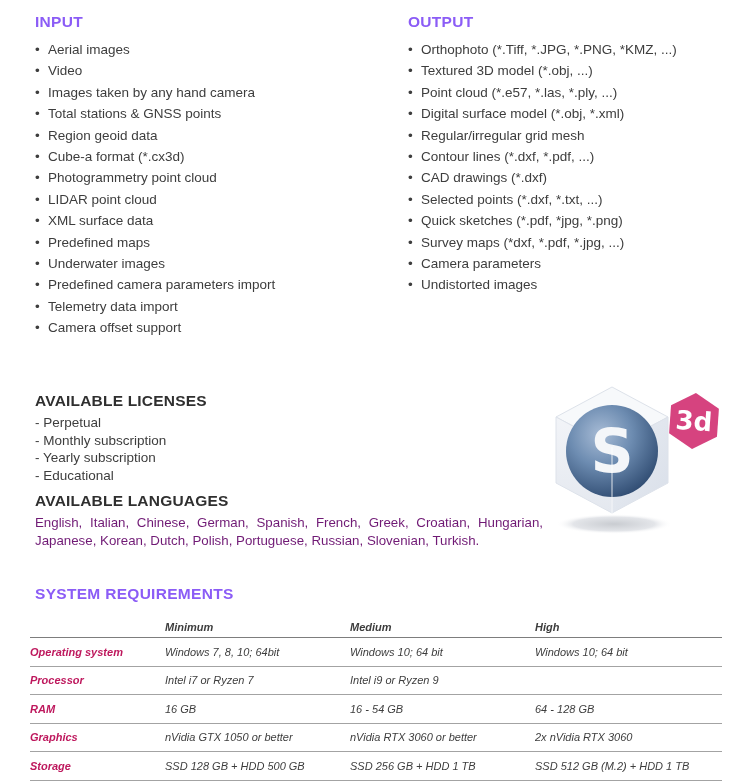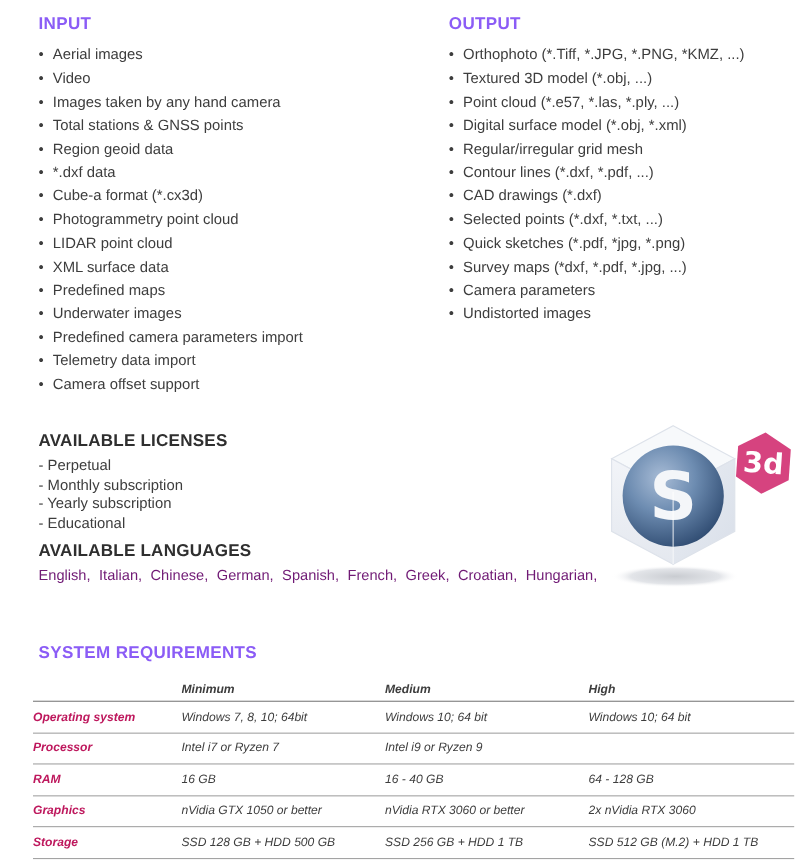--- a/index.html
+++ b/index.html
@@ -105,21 +105,20 @@
 <div class="page">
 
   <section class="col-input">
     <h2 class="h-pink">INPUT</h2>
     <ul class="bullets">
         <li>Aerial images</li>
         <li>Video</li>
         <li>Images taken by any hand camera</li>
         <li>Total stations &amp; GNSS points</li>
         <li>Region geoid data</li>
-        <li>*.dxf data</li>
         <li>Cube-a format (*.cx3d)</li>
         <li>Photogrammetry point cloud</li>
         <li>LIDAR point cloud</li>
         <li>XML surface data</li>
         <li>Predefined maps</li>
         <li>Underwater images</li>
         <li>Predefined camera parameters import</li>
         <li>Telemetry data import</li>
         <li>Camera offset support</li>
       </ul>
@@ -149,20 +148,21 @@
         <li>Perpetual</li>
         <li>Monthly subscription</li>
         <li>Yearly subscription</li>
         <li>Educational</li>
       </ul>
   </section>
 
   <section class="sec-languages">
     <h2 class="h-dark">AVAILABLE LANGUAGES</h2>
     <div class="lang-line justified">English, Italian, Chinese, German, Spanish, French, Greek, Croatian, Hungarian,</div>
+    <div class="lang-line">Japanese, Korean, Dutch, Polish, Portuguese, Russian, Slovenian, Turkish.</div>
   </section>
 
   <div class="logo">
     <svg width="190" height="164" viewBox="0 0 190 164">
       <defs>
         <radialGradient id="sphereGrad" cx="38%" cy="32%" r="75%">
           <stop offset="0%" stop-color="#a8bcd6"></stop>
           <stop offset="45%" stop-color="#6d8cb1"></stop>
           <stop offset="100%" stop-color="#2c486e"></stop>
         </radialGradient>
@@ -218,21 +218,21 @@
         <div class="tcell">Windows 10; 64 bit</div>
       </div>
         <div class="trow">
         <div class="tcell tlabel">Processor</div>
         <div class="tcell">Intel i7 or Ryzen 7</div>
         <div class="tcell">Intel i9 or Ryzen 9</div>
       </div>
         <div class="trow">
         <div class="tcell tlabel">RAM</div>
         <div class="tcell">16 GB</div>
-        <div class="tcell">16 - 40 GB</div>
+        <div class="tcell">16 - 54 GB</div>
         <div class="tcell">64 - 128 GB</div>
       </div>
         <div class="trow">
         <div class="tcell tlabel">Graphics</div>
         <div class="tcell">nVidia GTX 1050 or better</div>
         <div class="tcell">nVidia RTX 3060 or better</div>
         <div class="tcell">2x nVidia RTX 3060</div>
       </div>
         <div class="trow">
         <div class="tcell tlabel">Storage</div>

